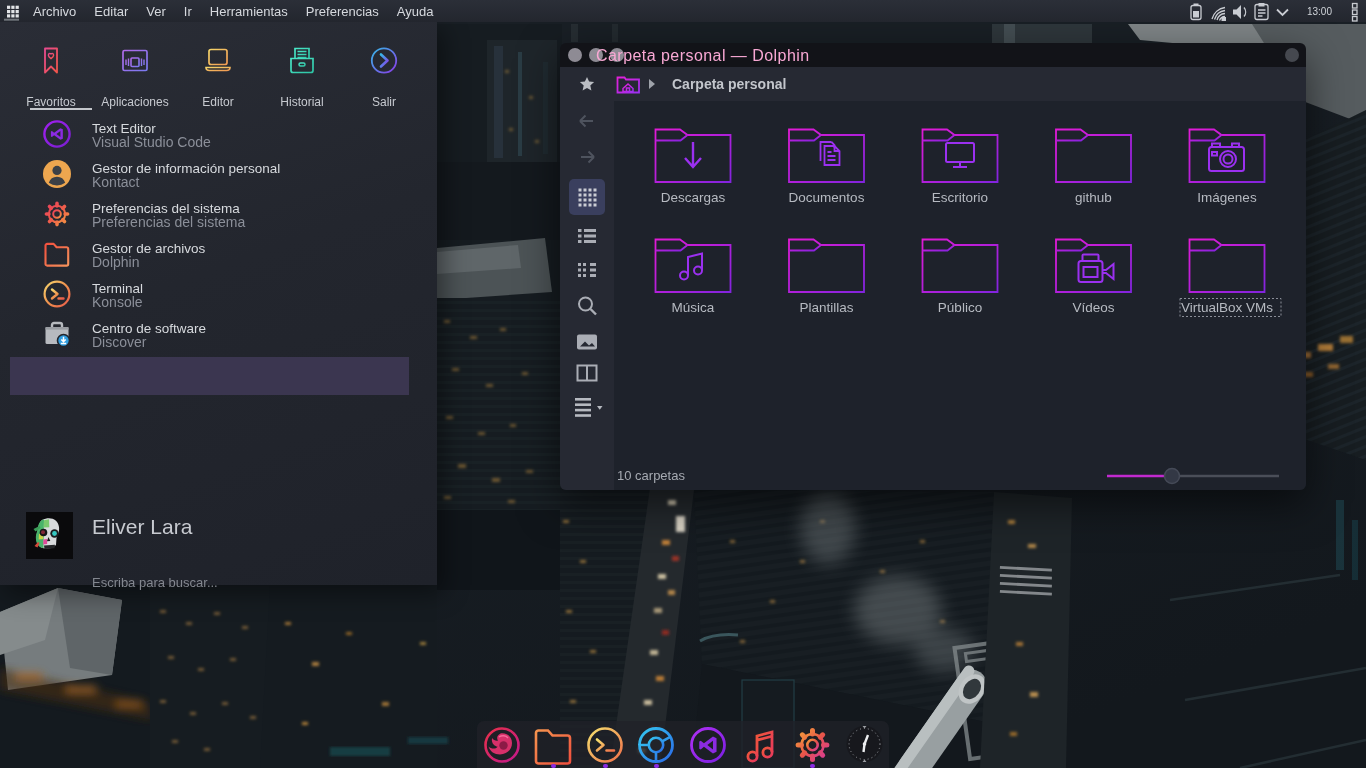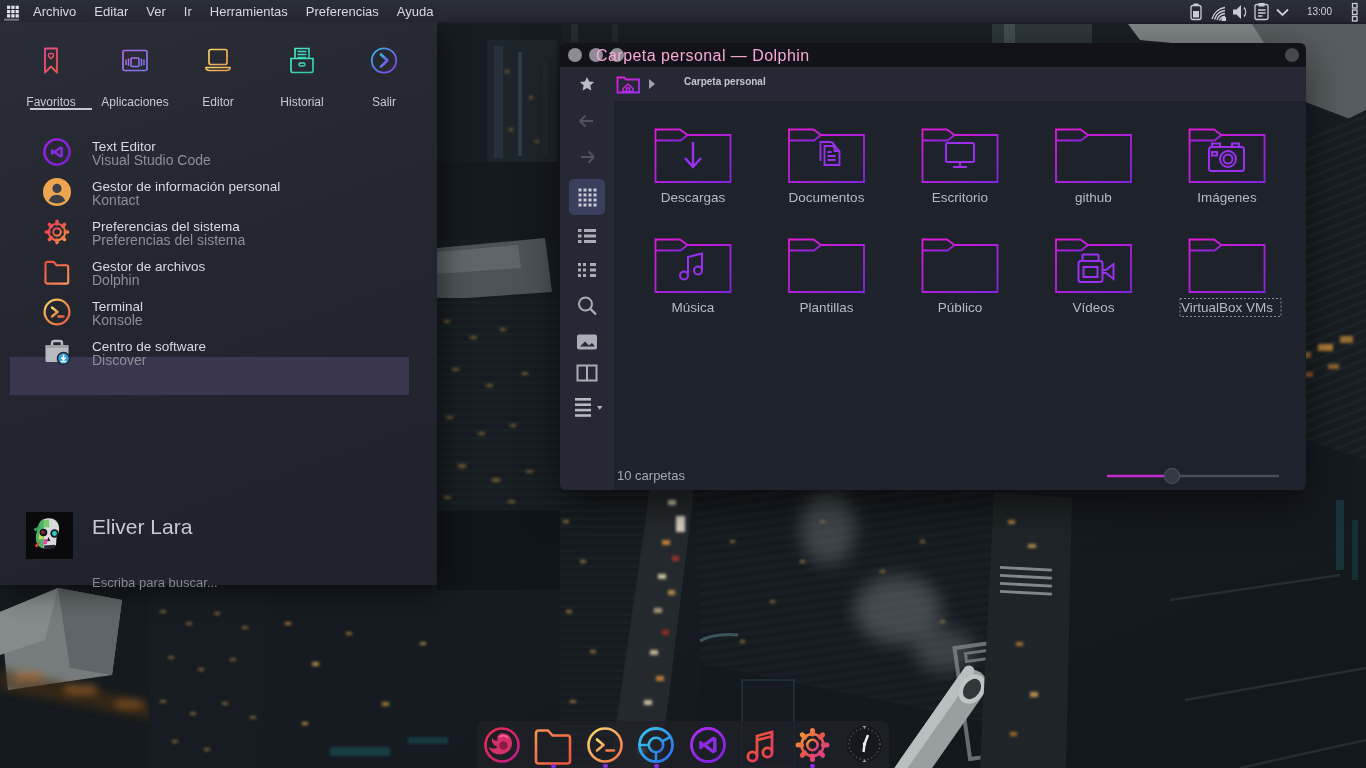--- a/index.html
+++ b/index.html
@@ -17,41 +17,41 @@
   #topbar .right { position:absolute; right:0; top:0; height:24px; }
   #clock { position:absolute; right:34px; top:0; height:22px; line-height:23px; color:#cfd3d8; font-size:10px; }
 
   
   #launcher { position:absolute; left:0; top:22px; width:437px; height:563px; z-index:30;
     background:linear-gradient(160deg,#2a2d36 0%, #23262e 45%, #1f222a 100%);
     box-shadow:6px 8px 24px rgba(0,0,0,0.45); }
   .cat { position:absolute; text-align:center; color:#c7cad0; font-size:12px; }
   .cat .lbl { margin-top:14px; }
   #favline { position:absolute; left:30px; top:86px; width:62px; height:2px; background:#c3c6cb; }
-  .fav { position:absolute; left:0; width:437px; height:40px;margin-top:18px; }
+  .fav { position:absolute; left:0; width:437px; height:40px; }
   .fav .ic { position:absolute; left:42px; top:2px; width:30px; height:30px; }
   .fav .t1 { position:absolute; left:92px; top:4px; font-size:13.5px; color:#d7dade; }
   .fav .t2 { position:absolute; left:92px; top:17px; font-size:14px; color:#8b8f99; }
   #favhl { position:absolute; left:10px; top:335px; width:399px; height:38px; background:#3b3650; }
   #user { position:absolute; left:26px; top:490px; }
   #uname { position:absolute; left:92px; top:493px; font-size:21px; color:#c7cad0; }
   #usearch { position:absolute; left:92px; top:553px; font-size:13px; color:#83878f; }
 
   
   #dolphin { position:absolute; left:560px; top:43px; width:746px; height:447px; z-index:20;
     border-radius:6px; overflow:hidden; box-shadow:0 14px 40px rgba(0,0,0,.55); }
   #titlebar { position:absolute; left:0; top:0; width:746px; height:24px; background:#121318; }
   #titlebar .btn { position:absolute; top:5px; width:14px; height:14px; border-radius:50%; background:#8e8b94; }
   #wtitle { position:absolute; left:36px; top:0; width:710px; height:24px; line-height:25px;
     text-align:left; color:#f9a8d4; font-size:16px; letter-spacing:0.45px; }
   #toolbar { position:absolute; left:0; top:24px; width:746px; height:34px; background:#262933; }
   #sidebar { position:absolute; left:0; top:58px; width:54px; height:389px; background:#262933; }
   #view { position:absolute; left:54px; top:58px; width:692px; height:389px; background:#1e222b; }
   #statusbar { position:absolute; left:54px; top:413px; width:692px; height:34px; }
-  #crumbtext { color:#c3c6cc; font-size:10px; font-weight:bold; margin-left:22px; }
+  #crumbtext { color:#c3c6cc; font-size:14px; font-weight:bold; margin-left:10px; }
   #nfold { position:absolute; left:3px; top:12px; font-size:13px; color:#a6aab2; }
 
   
   #dock { position:absolute; left:477px; top:721px; width:412px; height:47px; z-index:35;
     background:rgba(32,34,40,0.75); border-radius:7px 7px 0 0; }
   .ddot { position:absolute; top:43px; width:5px; height:4px; border-radius:2px; background:#8a2be2; }
 </style>
 </head>
 <body>
 <div id="stage">

